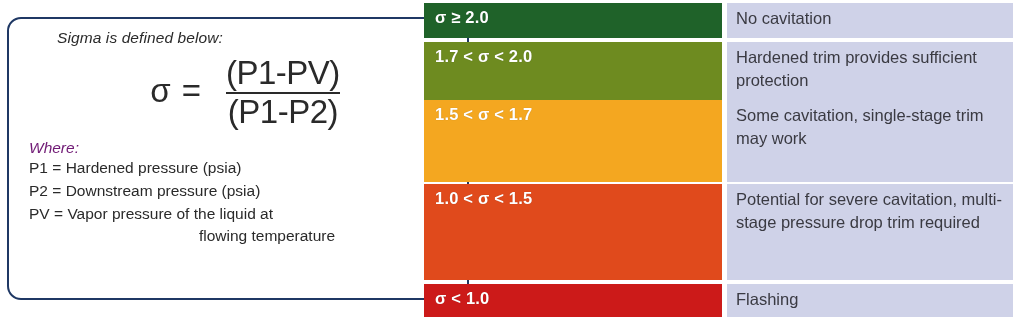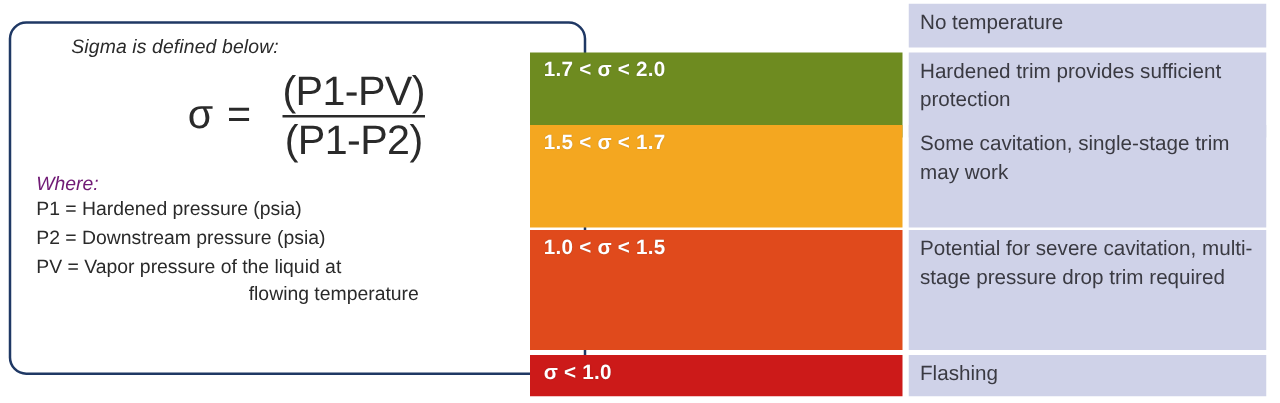--- a/index.html
+++ b/index.html
@@ -184,21 +184,22 @@
         <span>Vapor pressure of the liquid at</span>
       </div>
       <div class="def-cont">flowing temperature</div>
     </div>
 
   </div>
 </div>
 
 <div id="cav-table">
     <div class="cav-row" style="top: 0px; height: 35px;">
-      <div class="cav-desc" style="background: rgb(207, 210, 232); color: rgb(58, 58, 66);">No temperature</div>
+      <div class="cav-range" style="background: rgb(31, 98, 41); color: rgb(255, 255, 255);">σ ≥ 2.0</div>
+      <div class="cav-desc" style="background: rgb(207, 210, 232); color: rgb(58, 58, 66);">No cavitation</div>
     </div>
     <div class="cav-row" style="top: 39px; height: 68px;">
       <div class="cav-range" style="background: rgb(110, 139, 32); color: rgb(255, 255, 255);">1.7 &lt; σ &lt; 2.0</div>
       <div class="cav-desc" style="background: rgb(207, 210, 232); color: rgb(58, 58, 66);">Hardened trim provides sufficient protection</div>
     </div>
     <div class="cav-row" style="top: 97px; height: 82px;">
       <div class="cav-range" style="background: rgb(244, 167, 32); color: rgb(255, 255, 255);">1.5 &lt; σ &lt; 1.7</div>
       <div class="cav-desc" style="background: rgb(207, 210, 232); color: rgb(58, 58, 66);">Some cavitation, single-stage trim may work</div>
     </div>
     <div class="cav-row" style="top: 181px; height: 96px;">

